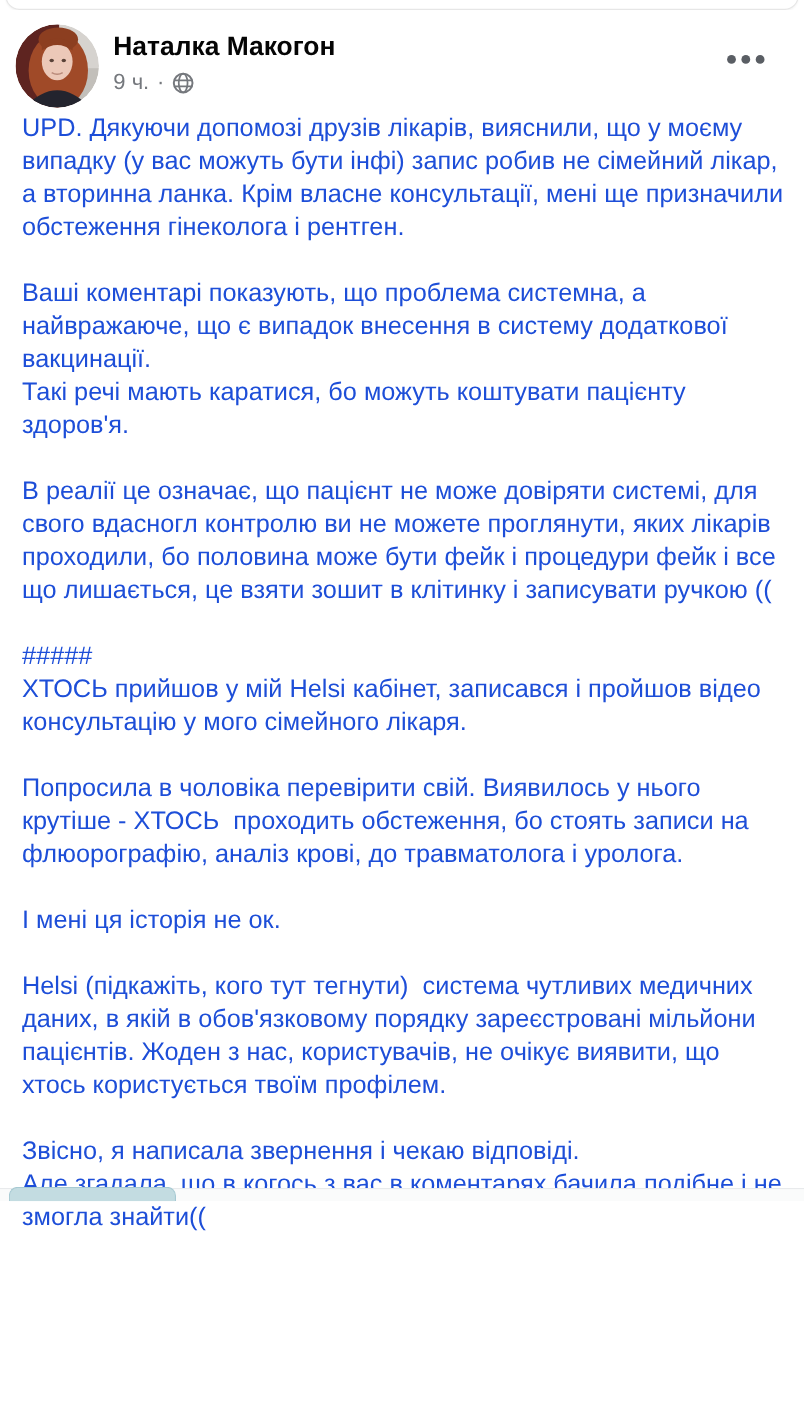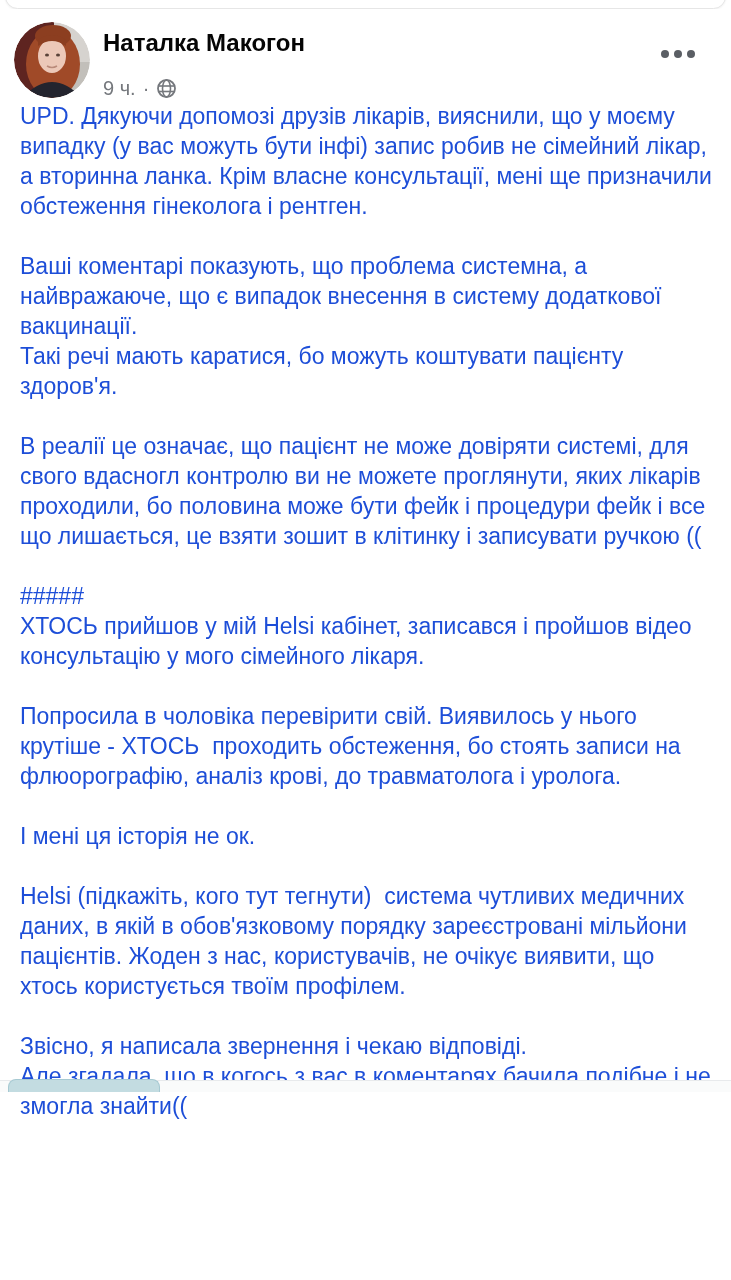--- a/index.html
+++ b/index.html
@@ -56,21 +56,21 @@
     padding-top: 7px;
   }
   .author-name {
     font-size: 24px;
     font-weight: bold;
     color: #050505;
     line-height: 1.15;
     cursor: pointer;
   }
   .meta-row {
-    margin-top: 20px;
+    margin-top: 7px;
     display: flex;
     align-items: center;
     gap: 7px;
     font-size: 20px;
     color: #75787d;
   }
   .menu-button {
     margin-left: auto;
     margin-top: 24px;
     margin-right: 16px;

